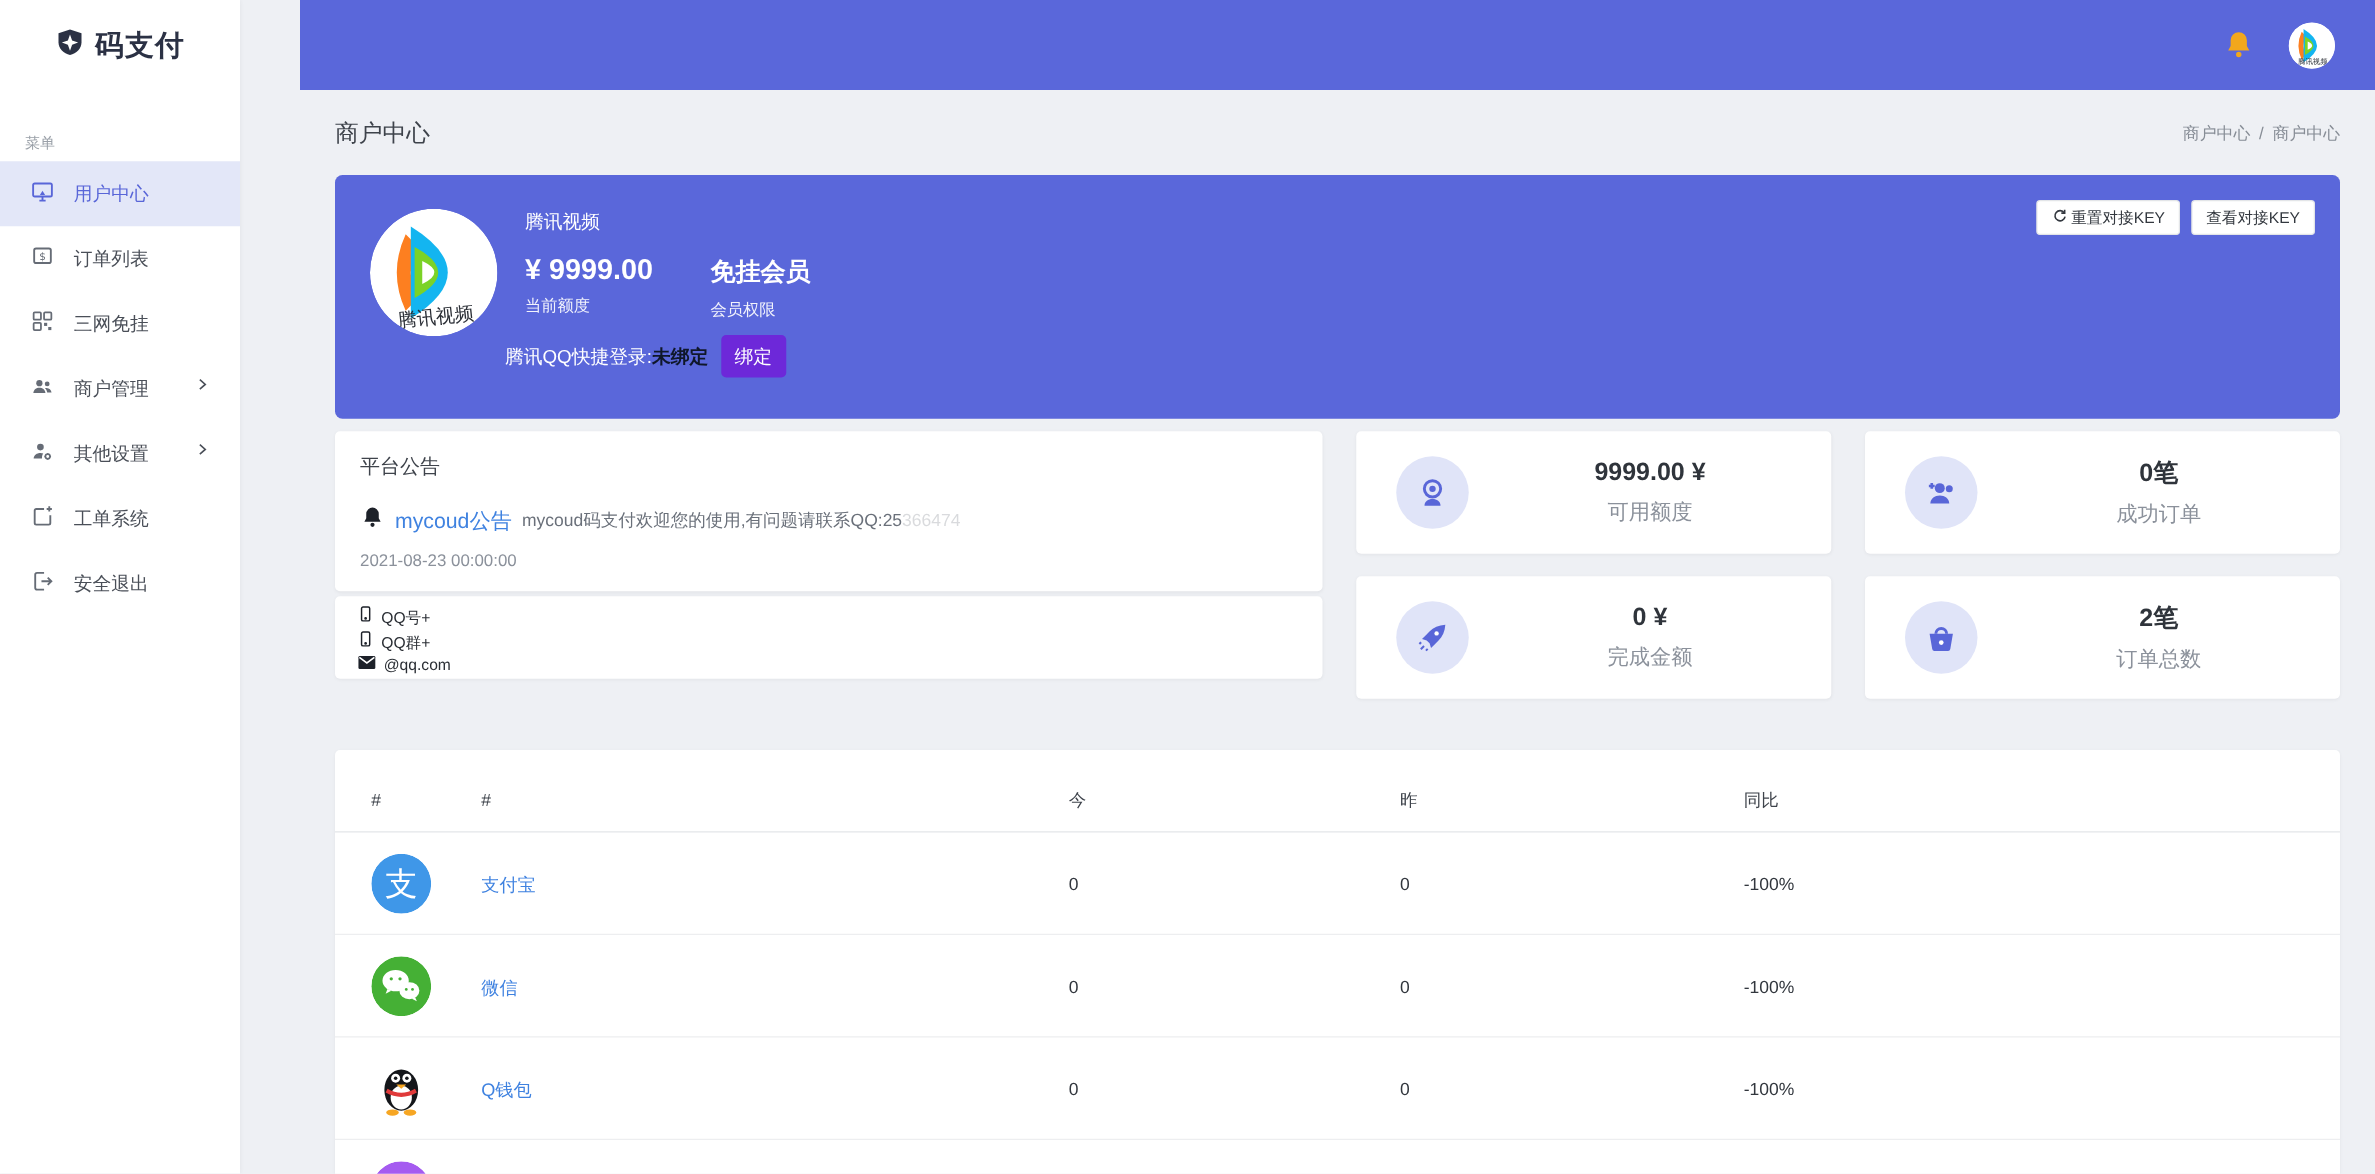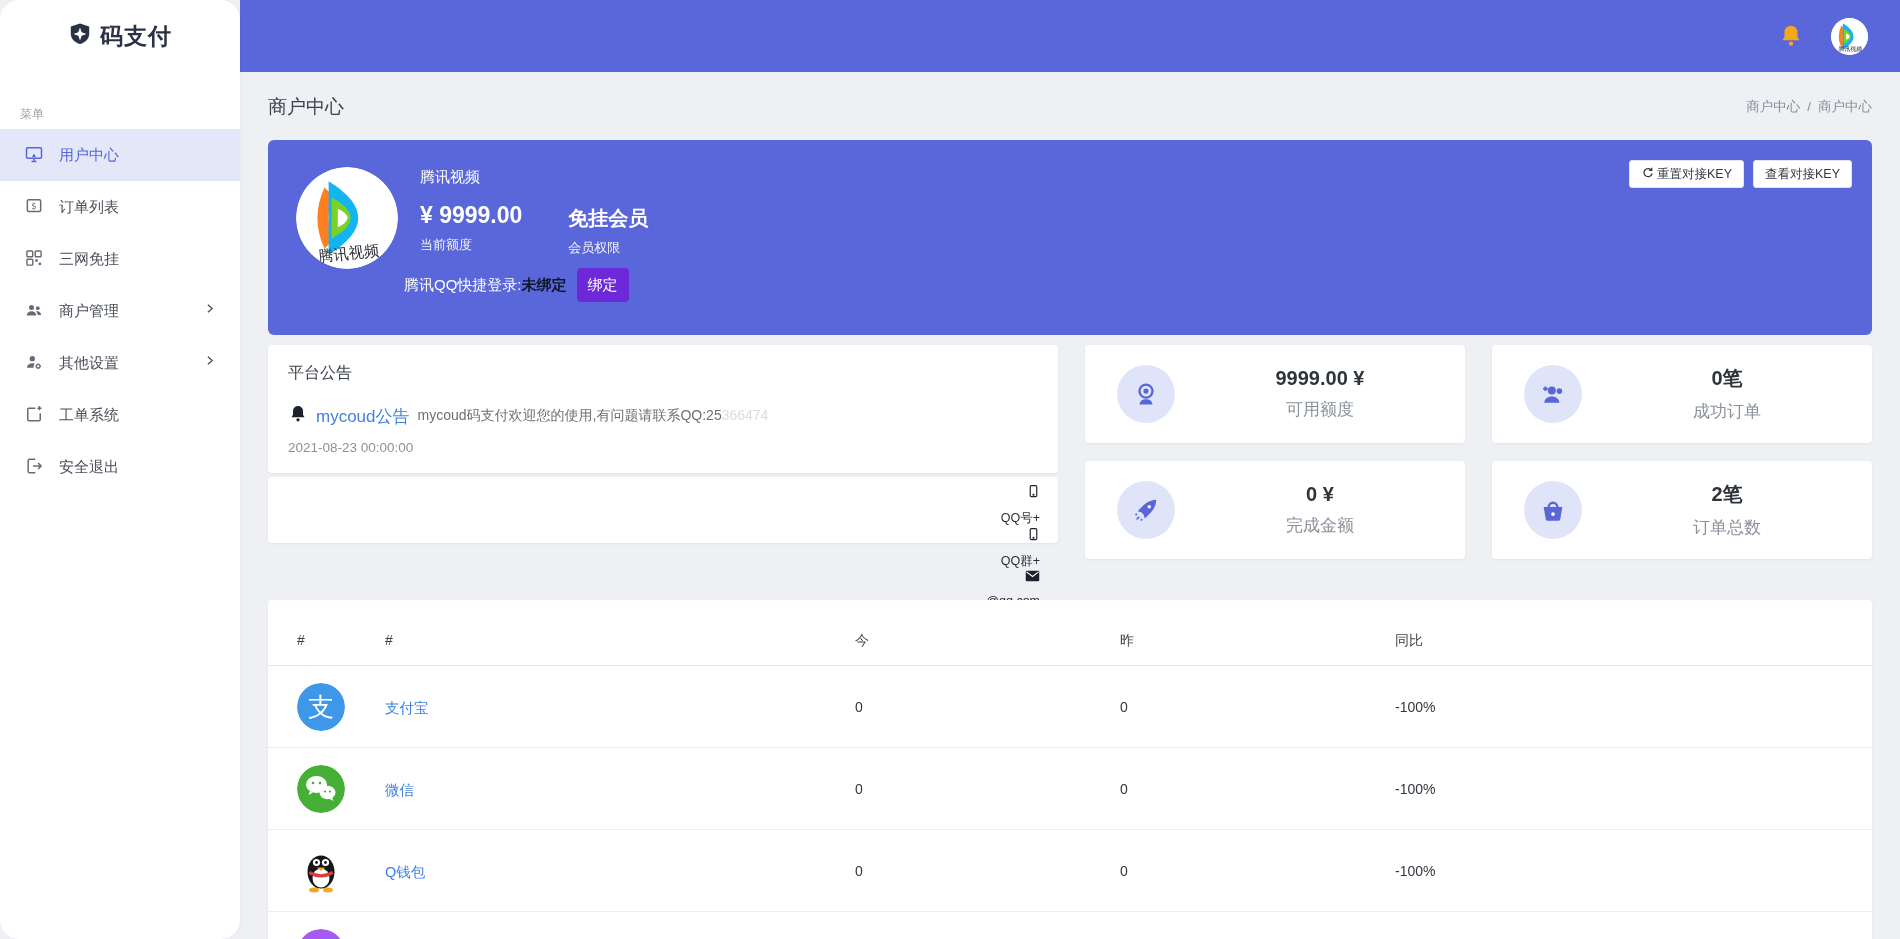--- a/index.html
+++ b/index.html
@@ -1,20 +1,20 @@
 <!DOCTYPE html>
 <html><head>
 <meta charset="utf-8">
 <style>
   * { margin:0; padding:0; box-sizing:border-box; }
   html,body { width:1900px; height:939px; overflow:hidden; }
   body { font-family:"Liberation Sans","DejaVu Sans",sans-serif; background:#eef0f4; position:relative; color:#32373e; }
 
   
-  .sidebar { position:absolute; left:0; top:0; width:240px; height:939px; background:#fff; box-shadow:1px 0 3px rgba(0,0,0,.04); z-index:5;border-radius:19px; }
+  .sidebar { position:absolute; left:0; top:0; width:192px; height:939px; background:#fff; box-shadow:1px 0 3px rgba(0,0,0,.04); z-index:5; }
   .logo-row { height:72px; display:flex; align-items:center; justify-content:center; gap:8px; }
   .logo-text { font-size:23px; font-weight:bold; color:#2b3144; letter-spacing:1px; }
   .menu-label { margin:34px 0 6px 20px; font-size:12px; color:#9aa0a8; }
   .menu-item { height:52px; display:flex; align-items:center; padding-left:24px; gap:15px; font-size:15px; color:#4a4f58; cursor:pointer; position:relative; }
   .menu-item svg { flex:0 0 auto; }
   .menu-item.active { background:#e3e7f8; color:#5966d8; }
   .menu-item .chev { position:absolute; right:24px; top:16px; }
 
   
   .topbar { position:absolute; left:240px; top:0; width:1660px; height:72px; background:#5a67da; }
@@ -44,21 +44,21 @@
   
   .card { position:absolute; background:#fff; border-radius:4px; box-shadow:0 1px 3px rgba(0,0,0,.05); }
   .ann-card { left:268px; top:345px; width:790px; height:128px; padding:18px 20px; }
   .ann-title { font-size:16px; color:#3e434b; }
   .ann-row { margin-top:20px; display:flex; align-items:center; gap:8px; }
   .ann-name { font-size:17px; color:#3f82e0; cursor:pointer; }
   .ann-text { font-size:14px; color:#6a707a; }
   .ann-faded { opacity:.25; }
   .ann-time { margin-top:12px; font-size:13.5px; color:#8b919b; }
   .contact-card { left:268px; top:477px; width:790px; height:66px; padding:7px 18px; }
-  .contact-line { display:flex; align-items:flex-end; gap:6px; font-size:12.5px; color:#2a2e34; line-height:17px; cursor:pointer;flex-direction:column; }
+  .contact-line { display:flex; align-items:center; gap:6px; font-size:12.5px; color:#2a2e34; line-height:17px; cursor:pointer; }
 
   .stat-card { width:380px; height:98px; display:flex; align-items:center; }
   .stat-icon { width:58px; height:58px; border-radius:50%; background:#e0e4f8; margin-left:32px; display:flex; align-items:center; justify-content:center; flex:0 0 auto; }
   .stat-body { flex:1; text-align:center; }
   .stat-val { font-size:20px; font-weight:bold; color:#2f343b; }
   .stat-lab { font-size:17px; color:#8b919b; margin-top:8px; }
 
   
   .table-card { left:268px; top:600px; width:1604px; height:400px; }
   .t-col-icon { position:absolute; left:29px; }

